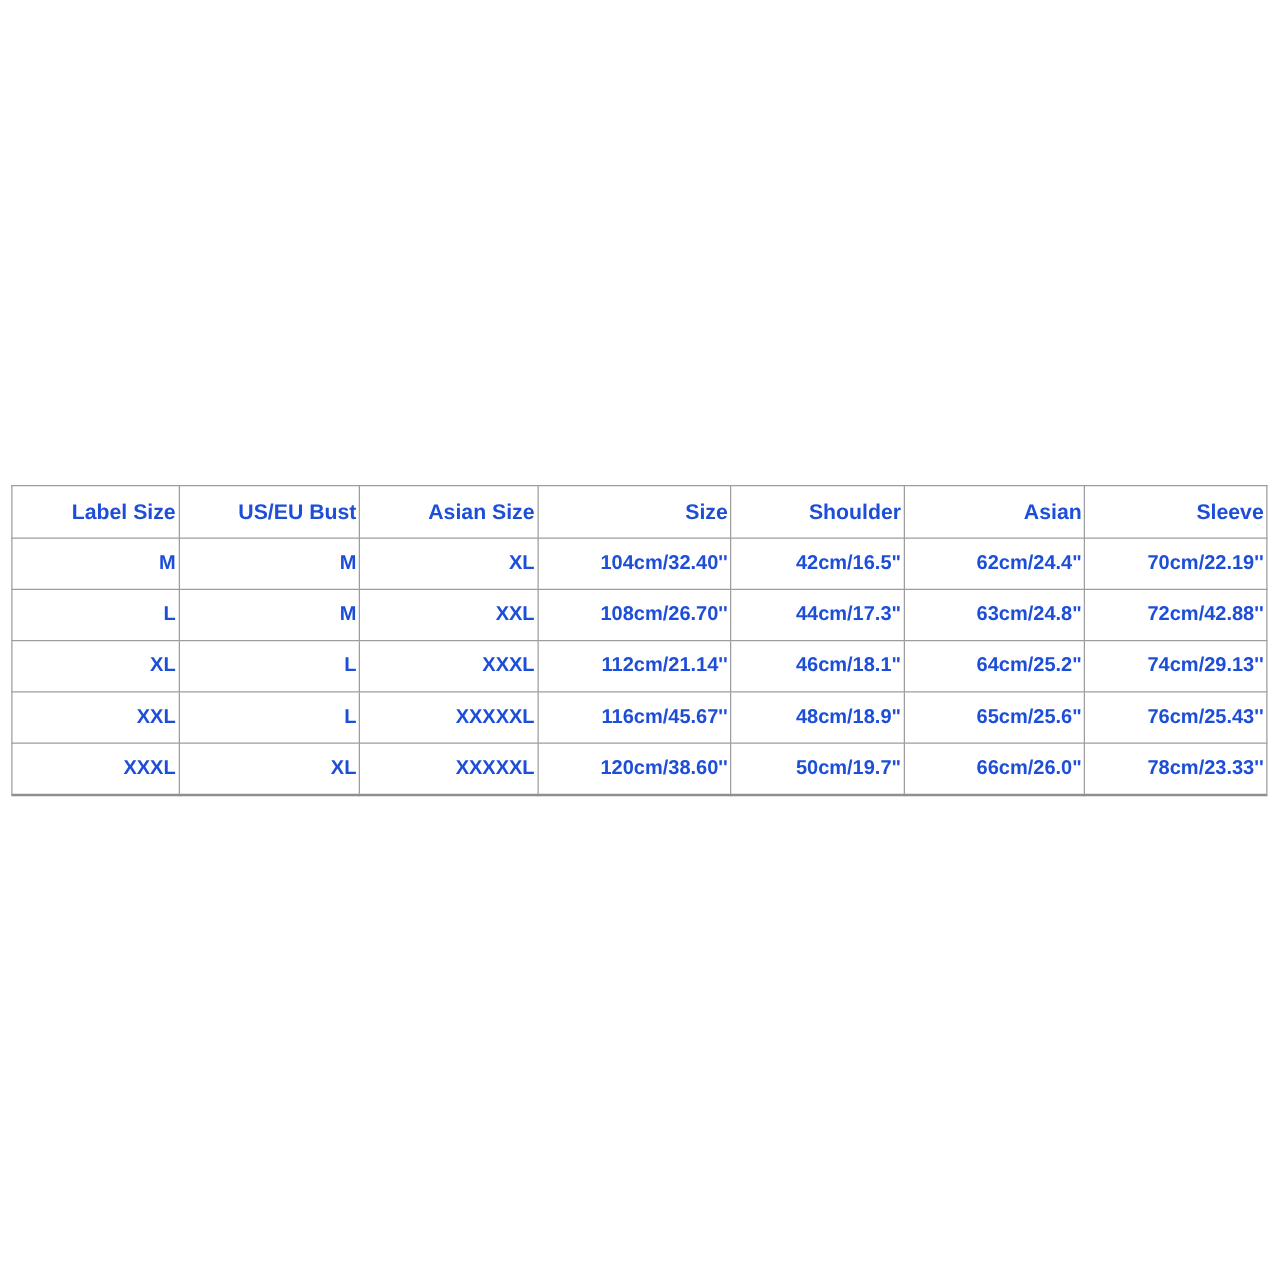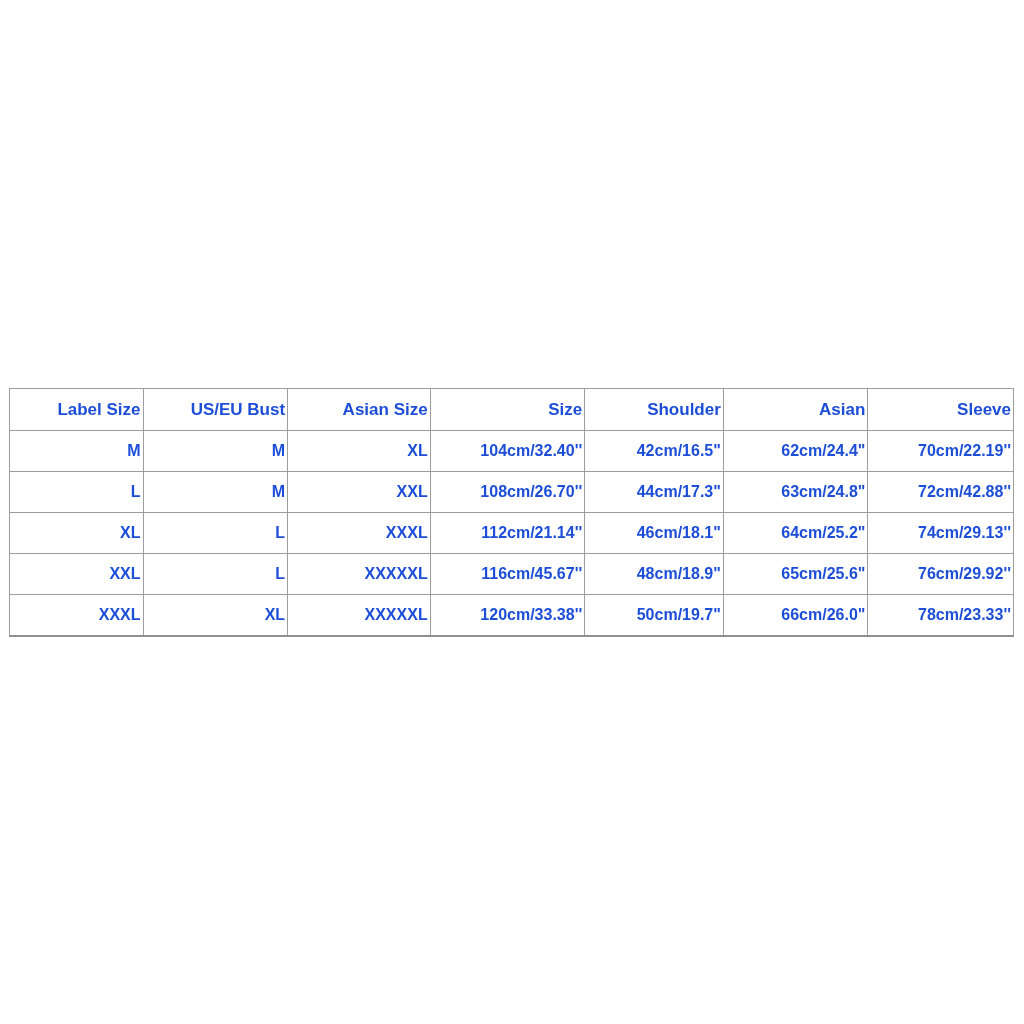--- a/index.html
+++ b/index.html
@@ -109,26 +109,26 @@
         <td>64cm/25.2"</td>
         <td>74cm/29.13''</td>
       </tr>
       <tr>
         <td>XXL</td>
         <td>L</td>
         <td>XXXXXL</td>
         <td>116cm/45.67''</td>
         <td>48cm/18.9"</td>
         <td>65cm/25.6"</td>
-        <td>76cm/29.92''</td>
+        <td>76cm/25.43''</td>
       </tr>
       <tr>
         <td>XXXL</td>
         <td>XL</td>
         <td>XXXXXL</td>
-        <td>120cm/33.38''</td>
+        <td>120cm/38.60''</td>
         <td>50cm/19.7"</td>
         <td>66cm/26.0"</td>
         <td>78cm/23.33''</td>
       </tr>
     </tbody>
   </table>
 </div>
 
 </body></html>

